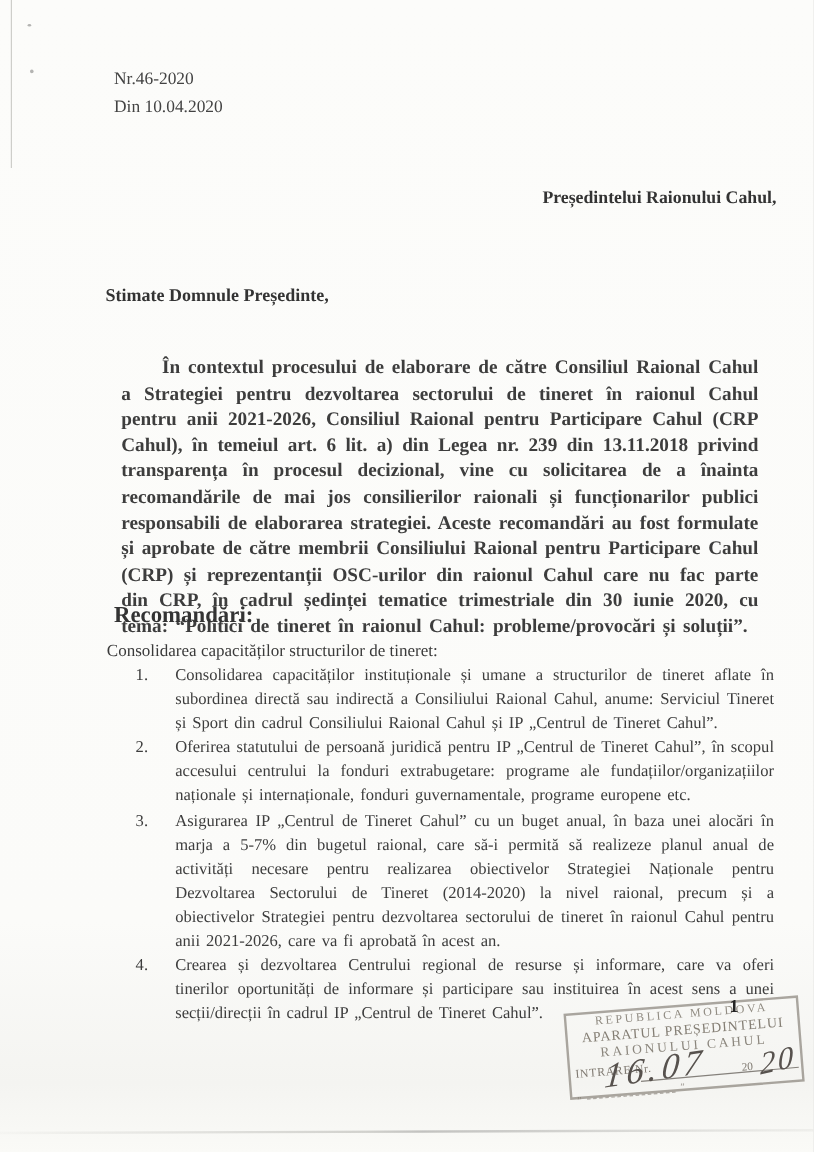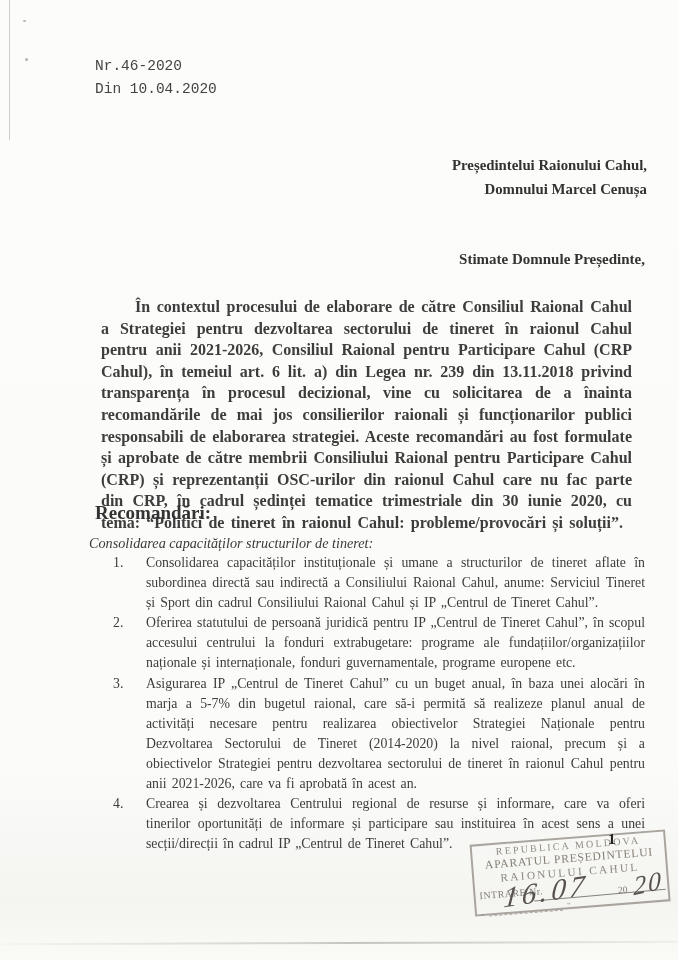--- a/index.html
+++ b/index.html
@@ -22,47 +22,47 @@
   .speck { position: absolute; background: rgba(120,120,118,0.55); border-radius: 50%; }
   .speck.s1 { left: 23px; top: 20px; width: 3px; height: 2px; }
   .speck.s2 { left: 25px; top: 58px; width: 3px; height: 3px; }
   .crease {
     position: absolute; left: 0; top: 942px; width: 100%; height: 2px;
     background: linear-gradient(to right, rgba(185,185,180,0.05), rgba(170,170,165,0.5) 45%, rgba(150,150,148,0.55) 52%, rgba(185,185,180,0.15));
     transform: rotate(-0.2deg);
   }
   .ref-block {
     position: absolute; left: 95px; top: 55px;
-    font-size: 14.5px; line-height: 23px; color: #434343; font-family: Liberation Mono, monospace;
+    font-size: 14.5px; line-height: 23px; color: #434343;
   }
   .addressee {
     position: absolute; right: 31px; top: 125px;
     text-align: right; font-weight: bold; color: #333;
     font-size: 14.8px; line-height: 24px; margin-top: 28px;
   }
   .salutation {
-    position: absolute; left: 88px; right: 33px; top: 251px;
-    text-align: right; font-weight: bold; color: #333;
+    position: absolute; left: 88px; right: 33px; top: 239px;
+    text-align: left; font-weight: bold; color: #333;
     font-size: 15px;
   }
   .body-par {
     position: absolute; left: 88px; right: 33px; top: 283px;
     margin: 13px;
     font-size: 16px; line-height: 21.6px;
     text-align: justify; text-indent: 34px;
     word-spacing: 2.2px;
     font-weight: bold;
   }
   .rec-heading {
     position: absolute; left: 95px; top: 502px;
     font-weight: bold; font-size: 19px; color: #333;
   }
   .section-heading {
     position: absolute; left: 89px; top: 535px;
-    font-style: italic; font-size: 14.2px; color: #3a3a3a;
+    font-size: 14.2px; color: #3a3a3a;
   }
   ol.rec-list {
     position: absolute; left: 113px; right: 33px; top: 553px;
     margin: 0; padding: 0; list-style: none;
     font-size: 13.8px; line-height: 20.1px;
   }
   ol.rec-list li { display: flex; align-items: flex-start; }
   ol.rec-list .num { width: 33px; flex: 0 0 33px; }
   ol.rec-list .txt { flex: 1; text-align: justify; word-spacing: 1.6px; }
   .page-number {
@@ -113,21 +113,20 @@
   <div class="speck s1"></div>
   <div class="speck s2"></div>
 
   <div class="ref-block">
     <div>Nr.46-2020</div>
     <div>Din 10.04.2020</div>
   </div>
 
   <div class="addressee">
     <div>Președintelui Raionului Cahul,</div>
-    <div>Domnului Marcel Cenușa</div>
   </div>
 
   <div class="salutation">Stimate Domnule Președinte,</div>
 
   <p class="body-par">În contextul procesului de elaborare de către Consiliul Raional Cahul a Strategiei pentru dezvoltarea sectorului de tineret în raionul Cahul pentru anii 2021-2026, Consiliul Raional pentru Participare Cahul (CRP Cahul), în temeiul art. 6 lit. a) din Legea nr. 239 din 13.11.2018 privind transparența în procesul decizional, vine cu solicitarea de a înainta recomandările de mai jos consilierilor raionali și funcționarilor publici responsabili de elaborarea strategiei. Aceste recomandări au fost formulate și aprobate de către membrii Consiliului Raional pentru Participare Cahul (CRP) și reprezentanții OSC-urilor din raionul Cahul care nu fac parte din CRP, în cadrul ședinței tematice trimestriale din 30 iunie 2020, cu tema: “Politici de tineret în raionul Cahul: probleme/provocări și soluții”.</p>
 
   <div class="rec-heading">Recomandări:</div>
 
   <div class="section-heading">Consolidarea capacităților structurilor de tineret:</div>
 

